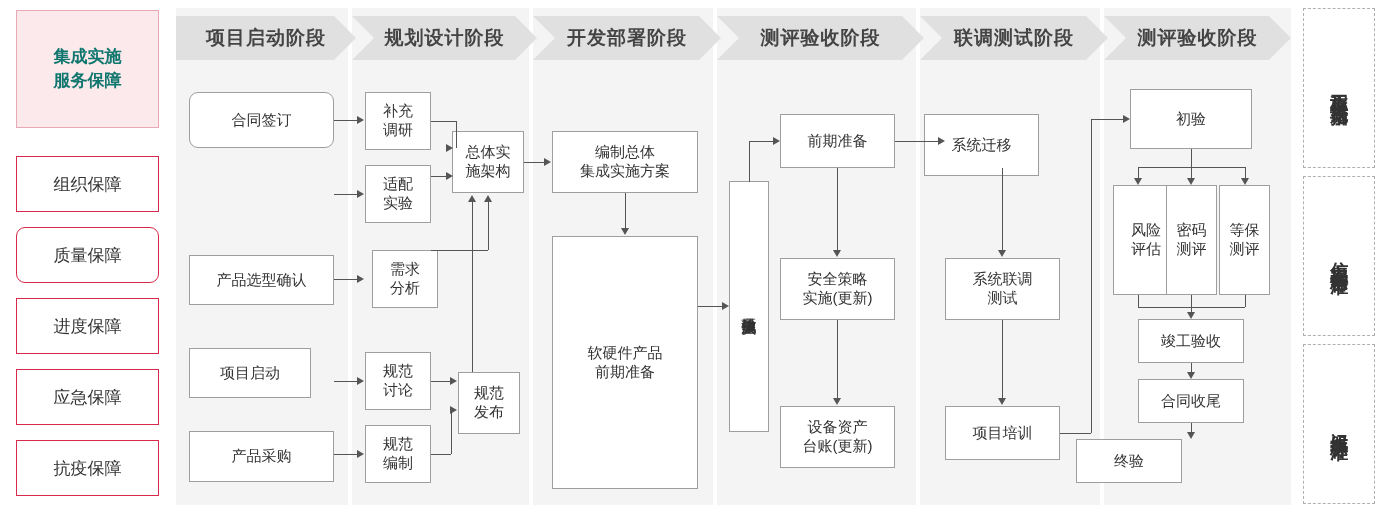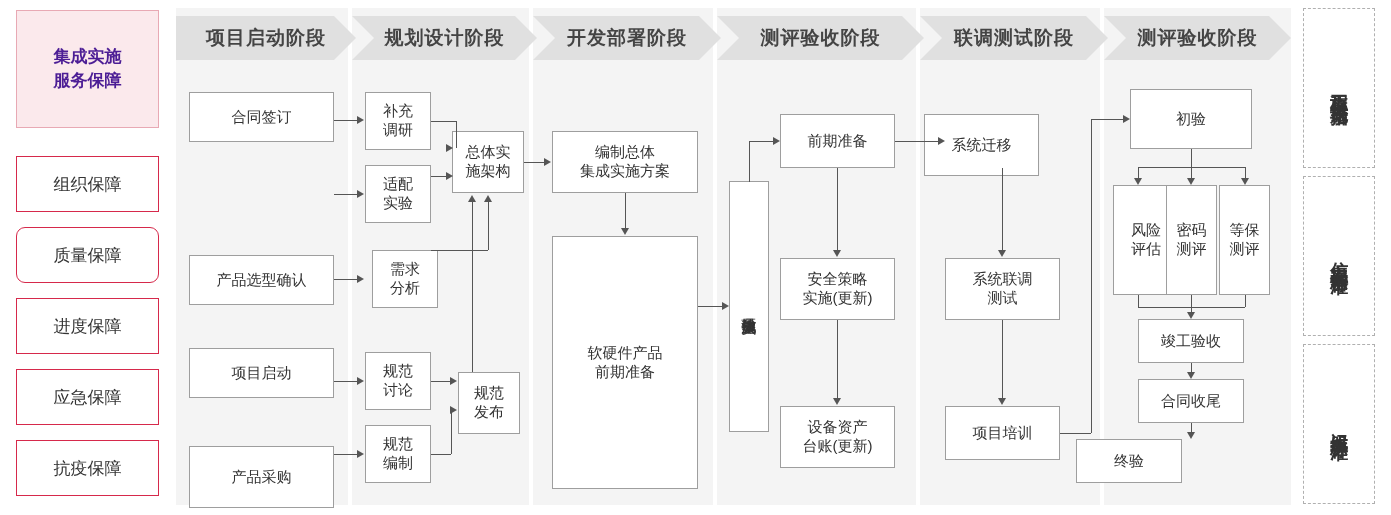--- a/index.html
+++ b/index.html
@@ -40,21 +40,21 @@
     box-sizing: border-box;
     background: #f4f4f4;
   }
 
   
   .left-title {
     position: absolute;
     box-sizing: border-box;
     background: #fbe9ec;
     border: 1px solid #e8a9b4;
-    color: #4c1d95;
+    color: #0f766e;
     font-weight: bold;
     font-size: 17px;
     line-height: 1.4;
     display: flex;
     align-items: center;
     justify-content: center;
     text-align: center;
     white-space: pre-line;
   }
   .left-item {
@@ -159,24 +159,24 @@
   <div class="left-item" style="left:16px; top:369px; width:143px; height:56px;">应急保障</div>
   <div class="left-item" style="left:16px; top:440px; width:143px; height:56px;">抗疫保障</div>
 
   <div class="chev first" style="left:176px; top:16px; width:180px;">项目启动阶段</div>
   <div class="chev" style="left:352px; top:16px; width:185px;">规划设计阶段</div>
   <div class="chev" style="left:533px; top:16px; width:188px;">开发部署阶段</div>
   <div class="chev" style="left:717px; top:16px; width:207px;">测评验收阶段</div>
   <div class="chev" style="left:920px; top:16px; width:188px;">联调测试阶段</div>
   <div class="chev" style="left:1104px; top:16px; width:187px;">测评验收阶段</div>
 
-  <div class="box" style="left:189px; top:92px; width:145px; height:50px;">合同签订</div>
+  <div class="box" style="left:189px; top:92px; width:145px; height:56px;border-radius:9px;">合同签订</div>
   <div class="box" style="left:189px; top:255px; width:145px; height:50px;">产品选型确认</div>
-  <div class="box" style="left:189px; top:348px; width:145px; height:50px;">项目启动</div>
-  <div class="box" style="left:189px; top:446px; width:145px; height:62px;">产品采购</div>
+  <div class="box" style="left:189px; top:348px; width:122px; height:50px;">项目启动</div>
+  <div class="box" style="left:189px; top:431px; width:145px; height:51px;">产品采购</div>
 
   <div class="box" style="left:365px; top:92px; width:66px; height:58px;">补充
 调研</div>
   <div class="box" style="left:365px; top:165px; width:66px; height:58px;">适配
 实验</div>
   <div class="box" style="left:372px; top:250px; width:66px; height:58px;">需求
 分析</div>
   <div class="box" style="left:365px; top:352px; width:66px; height:58px;">规范
 讨论</div>
   <div class="box" style="left:365px; top:425px; width:66px; height:58px;">规范

